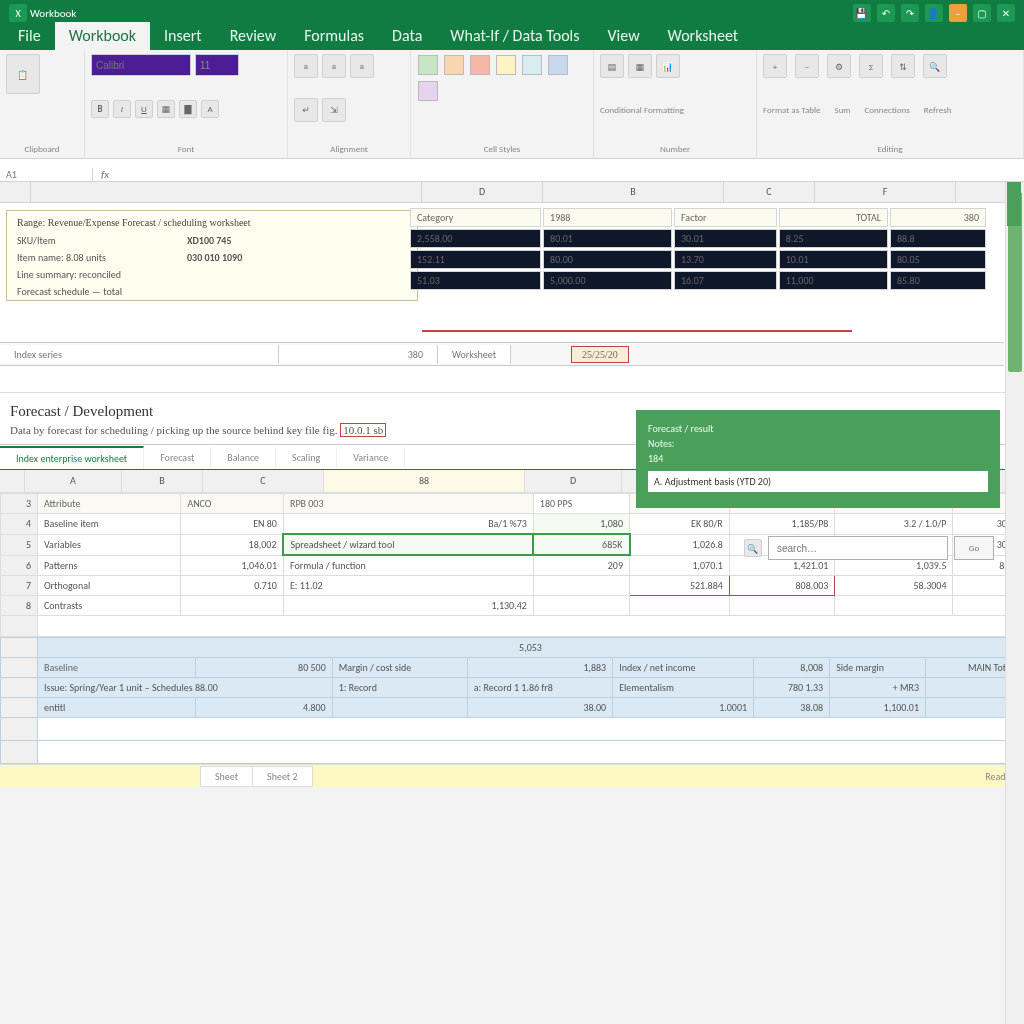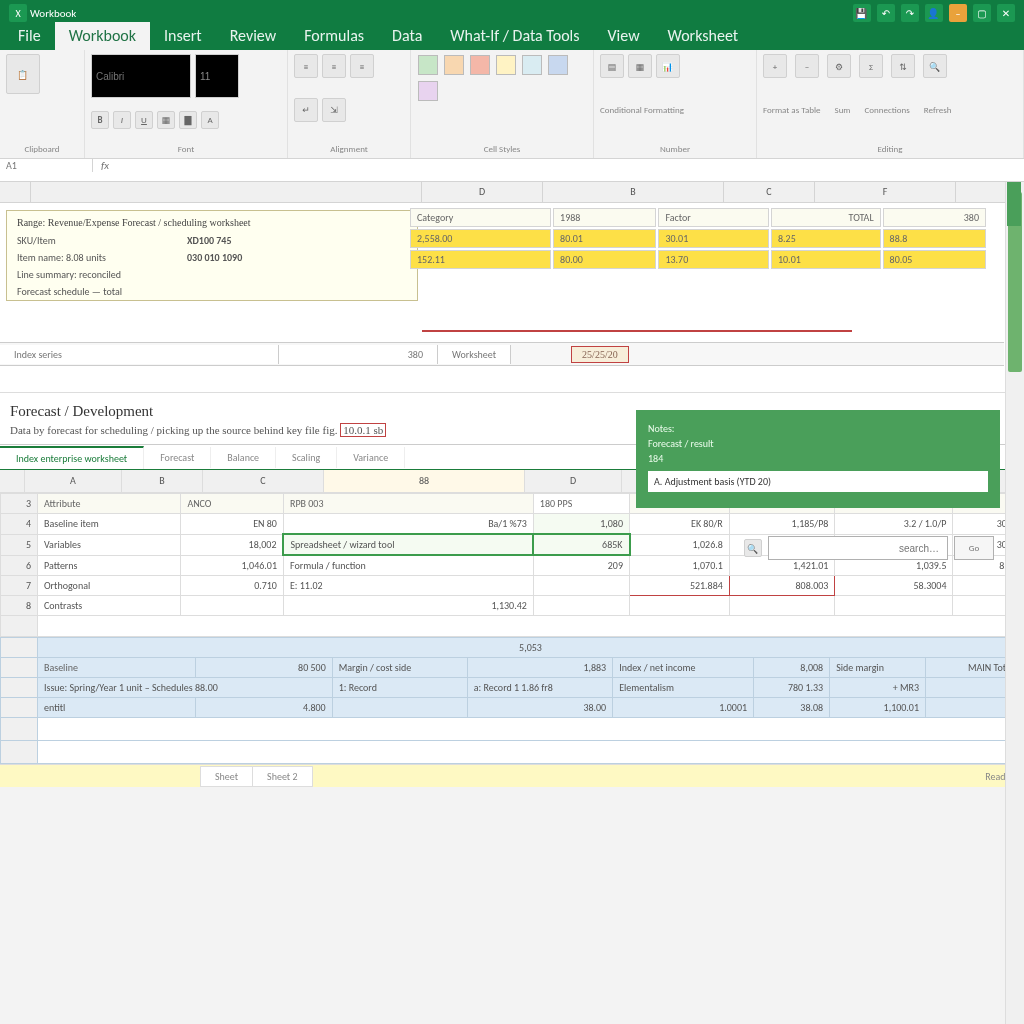--- a/index.html
+++ b/index.html
@@ -10,35 +10,35 @@
 .ribbon-tabs .tab{padding:4px 14px 5px;color:#e8f3ee;font-size:16px;cursor:pointer}
 .ribbon-tabs .tab.active{background:#f3f3f3;color:#217346}
 .ribbon{height:108px;background:#f3f3f3;border-bottom:1px solid #d4d4d4;display:flex;overflow:hidden}
 .rgroup{border-right:1px solid #e1e1e1;padding:4px 6px;display:flex;flex-direction:column;justify-content:space-between;min-width:60px}
 .rgroup .row{display:flex;gap:4px;align-items:center}
 .rgroup .lbl{font-size:9px;color:#888;text-align:center;margin-top:2px}
 .ricon{width:22px;height:22px;background:#e8e8e8;border:1px solid #d0d0d0;border-radius:2px;display:inline-flex;align-items:center;justify-content:center;font-size:9px;color:#666}
 .ricon.big{width:32px;height:38px}
 .ricon.sm{width:16px;height:16px}
 .swatch{width:18px;height:18px;display:inline-block;margin:1px;border:1px solid #bbb}
-.fontbox{width:90px;height:18px;border:1px solid #cfcfcf;background:#000000;font-size:10px;padding:12px 4px;color:#888}
-.formula-bar{height:22px;background:#fff;border-bottom:1px solid #d4d4d4;display:flex;align-items:flex-start}
+.fontbox{width:90px;height:18px;border:1px solid #cfcfcf;background:#4c1d95;font-size:10px;padding:1px 4px;color:#888}
+.formula-bar{height:22px;background:#fff;border-bottom:1px solid #d4d4d4;display:flex;align-items:flex-end}
 .name-box{width:80px;border-right:1px solid #d4d4d4;padding:0 6px;font-size:10px;color:#777}
 .fx{padding:0 8px;color:#777;font-style:italic}
 .colhead{display:flex;background:#f0f0f0;border-bottom:1px solid #d4d4d4;height:20px}
 .colhead div{border-right:1px solid #d4d4d4;text-align:center;line-height:20px;color:#555;font-size:10px}
 .sheet-area{position:relative;background:#fff}
 .panel{position:absolute;border:1px solid #ccc;font-size:11px}
 .tooltip{background:#fffff0;border:1px solid #c8c090}
 .tooltip .hdr{padding:6px 10px 4px;font-size:10px;color:#444;font-family:Georgia,serif}
 .tooltip .row{display:flex;padding:2px 10px;font-size:10px;color:#555}
 .tooltip .row .k{width:170px}
 .tooltip .row .v{font-weight:bold}
 .uptable{position:absolute}
-.uptable td{border:1px solid #d4d4d4;padding:2px 6px;font-size:10px;background:#fde047;color:#666}
+.uptable td{border:1px solid #d4d4d4;padding:2px 6px;font-size:10px;background:#0f172a;color:#666}
 .uptable td.h{background:#fbfbf0}
 .boxcell{display:inline-block;border:1px solid #c04242;background:#f7eeda;padding:2px 10px;font-size:10px;color:#865;font-family:Georgia,serif}
 .tabstrip{height:22px;display:flex;align-items:center;border-top:1px solid #ccc;border-bottom:1px solid #ccc;background:#f7f7f7}
 .tabstrip .shtab{padding:3px 14px;border-right:1px solid #ccc;font-size:10px;color:#777;background:#fff}
 .greenpanel{position:absolute;right:24px;top:410px;width:340px;background:#4a9f5a;color:#eafceb;padding:10px 12px 14px;font-size:10px}
 .greenpanel .line{margin:2px 0}
 .sect-hdr{font-family:Georgia,"Times New Roman",serif;font-size:15px;color:#333;padding:10px 0 4px 10px}
 .note{font-family:Georgia,serif;font-size:11px;color:#555;padding:0 10px 8px}
 .note .hl{border:1px solid #c04242;padding:0 2px}
 .midtabs{height:24px;border-top:1px solid #ccc;border-bottom:1px solid #1a7c3a;display:flex;align-items:center;background:#fff}
@@ -49,21 +49,21 @@
 .lower-grid td,.lower-grid th{border:1px solid #ddd;padding:3px 6px;font-size:10px;text-align:right;color:#555}
 .lower-grid th{background:#fafaf2;font-weight:normal;text-align:left;color:#666}
 .lower-grid td.l{text-align:left}
 .lower-grid .redbox{border:1px solid #c04242}
 .summary{background:#dbe9f5}
 .summary td,.summary th{border:1px solid #bcd0e0;background:#dbe9f5}
 .col-narrow{width:24px;background:#f0f0f0;border-right:1px solid #ddd;text-align:center;color:#999}
 .sheet2tabs{height:22px;background:#fef9c3;border-top:1px solid #ddd;display:flex;align-items:center;padding-left:200px}
 .sheet2tabs .st{padding:3px 14px;font-size:10px;color:#888;border:1px solid #ddd;background:#fff;margin-right:-1px}
 .sideinput{position:absolute;right:30px;top:536px;width:250px;display:flex;gap:6px;align-items:center}
-.sideinput input{flex:1;height:22px;border:1px solid #b0b0b0;background:#fff;font-size:10px;padding:0 8px;color:#888;text-align:right}
+.sideinput input{flex:1;height:22px;border:1px solid #b0b0b0;background:#fff;font-size:10px;padding:0 8px;color:#888;text-align:left}
 .sideinput .btn{width:38px;height:22px;border:1px solid #b0b0b0;background:#f6f6f6;font-size:9px;color:#777;text-align:center;line-height:22px}
 .embedded-head{height:22px;background:#f0f0f0;border-bottom:1px solid #ddd;display:flex}
 .embedded-head div{border-right:1px solid #ddd;text-align:center;line-height:22px;color:#555;font-size:10px}
 .scrollbar-v{position:absolute;right:0;top:182px;bottom:0;width:18px;background:#f0f0f0;border-left:1px solid #ddd}
 .scrollbar-v .thumb{position:absolute;left:2px;right:2px;top:10px;height:180px;background:#6eb36e;border-radius:2px}
 .green-col{position:absolute;right:3px;top:182px;width:14px;height:44px;background:#4a9f5a}
 </style>
 </head>
 <body>
 
@@ -225,37 +225,44 @@
           <td>8.25</td>
           <td>88.8</td>
         </tr>
     <tr>
           <td>152.11</td>
           <td>80.00</td>
           <td>13.70</td>
           <td>10.01</td>
           <td>80.05</td>
         </tr>
+    <tr>
+          <td>51.03</td>
+          <td>5,000.00</td>
+          <td>16.07</td>
+          <td>11,000</td>
+          <td>85.80</td>
+        </tr>
   </tbody>
     </table>
 
   <div style="position:absolute;left:422px;top:148px;width:430px;height:0;border-top:2px solid #c04242"></div>
 
   <div class="tabstrip" style="position:absolute;left:0;top:160px;right:20px">
     <div class="shtab" style="width:250px">Index series</div>
     <div class="shtab" style="width:130px;text-align:right">380</div>
     <div class="shtab">Worksheet</div>
     <div style="width:60px"></div>
     <span class="boxcell">25/25/20</span>
   </div>
 </div>
 
 <div class="greenpanel">
+  <div class="line">Forecast / result</div>
   <div class="line">Notes:</div>
-  <div class="line">Forecast / result</div>
   <div class="line">184</div>
   <div class="line" style="background:#fff;color:#333;padding:4px 6px;margin-top:6px">A. Adjustment basis (YTD 20)</div>
 </div>
 
 <div style="background:#fff;border-top:1px solid #ddd">
   <div class="sect-hdr">Forecast / Development</div>
   <div class="note">
     <span>Data by forecast for scheduling / picking up the source behind key file fig.</span>
     <span class="hl">10.0.1 sb</span>
   </div>

